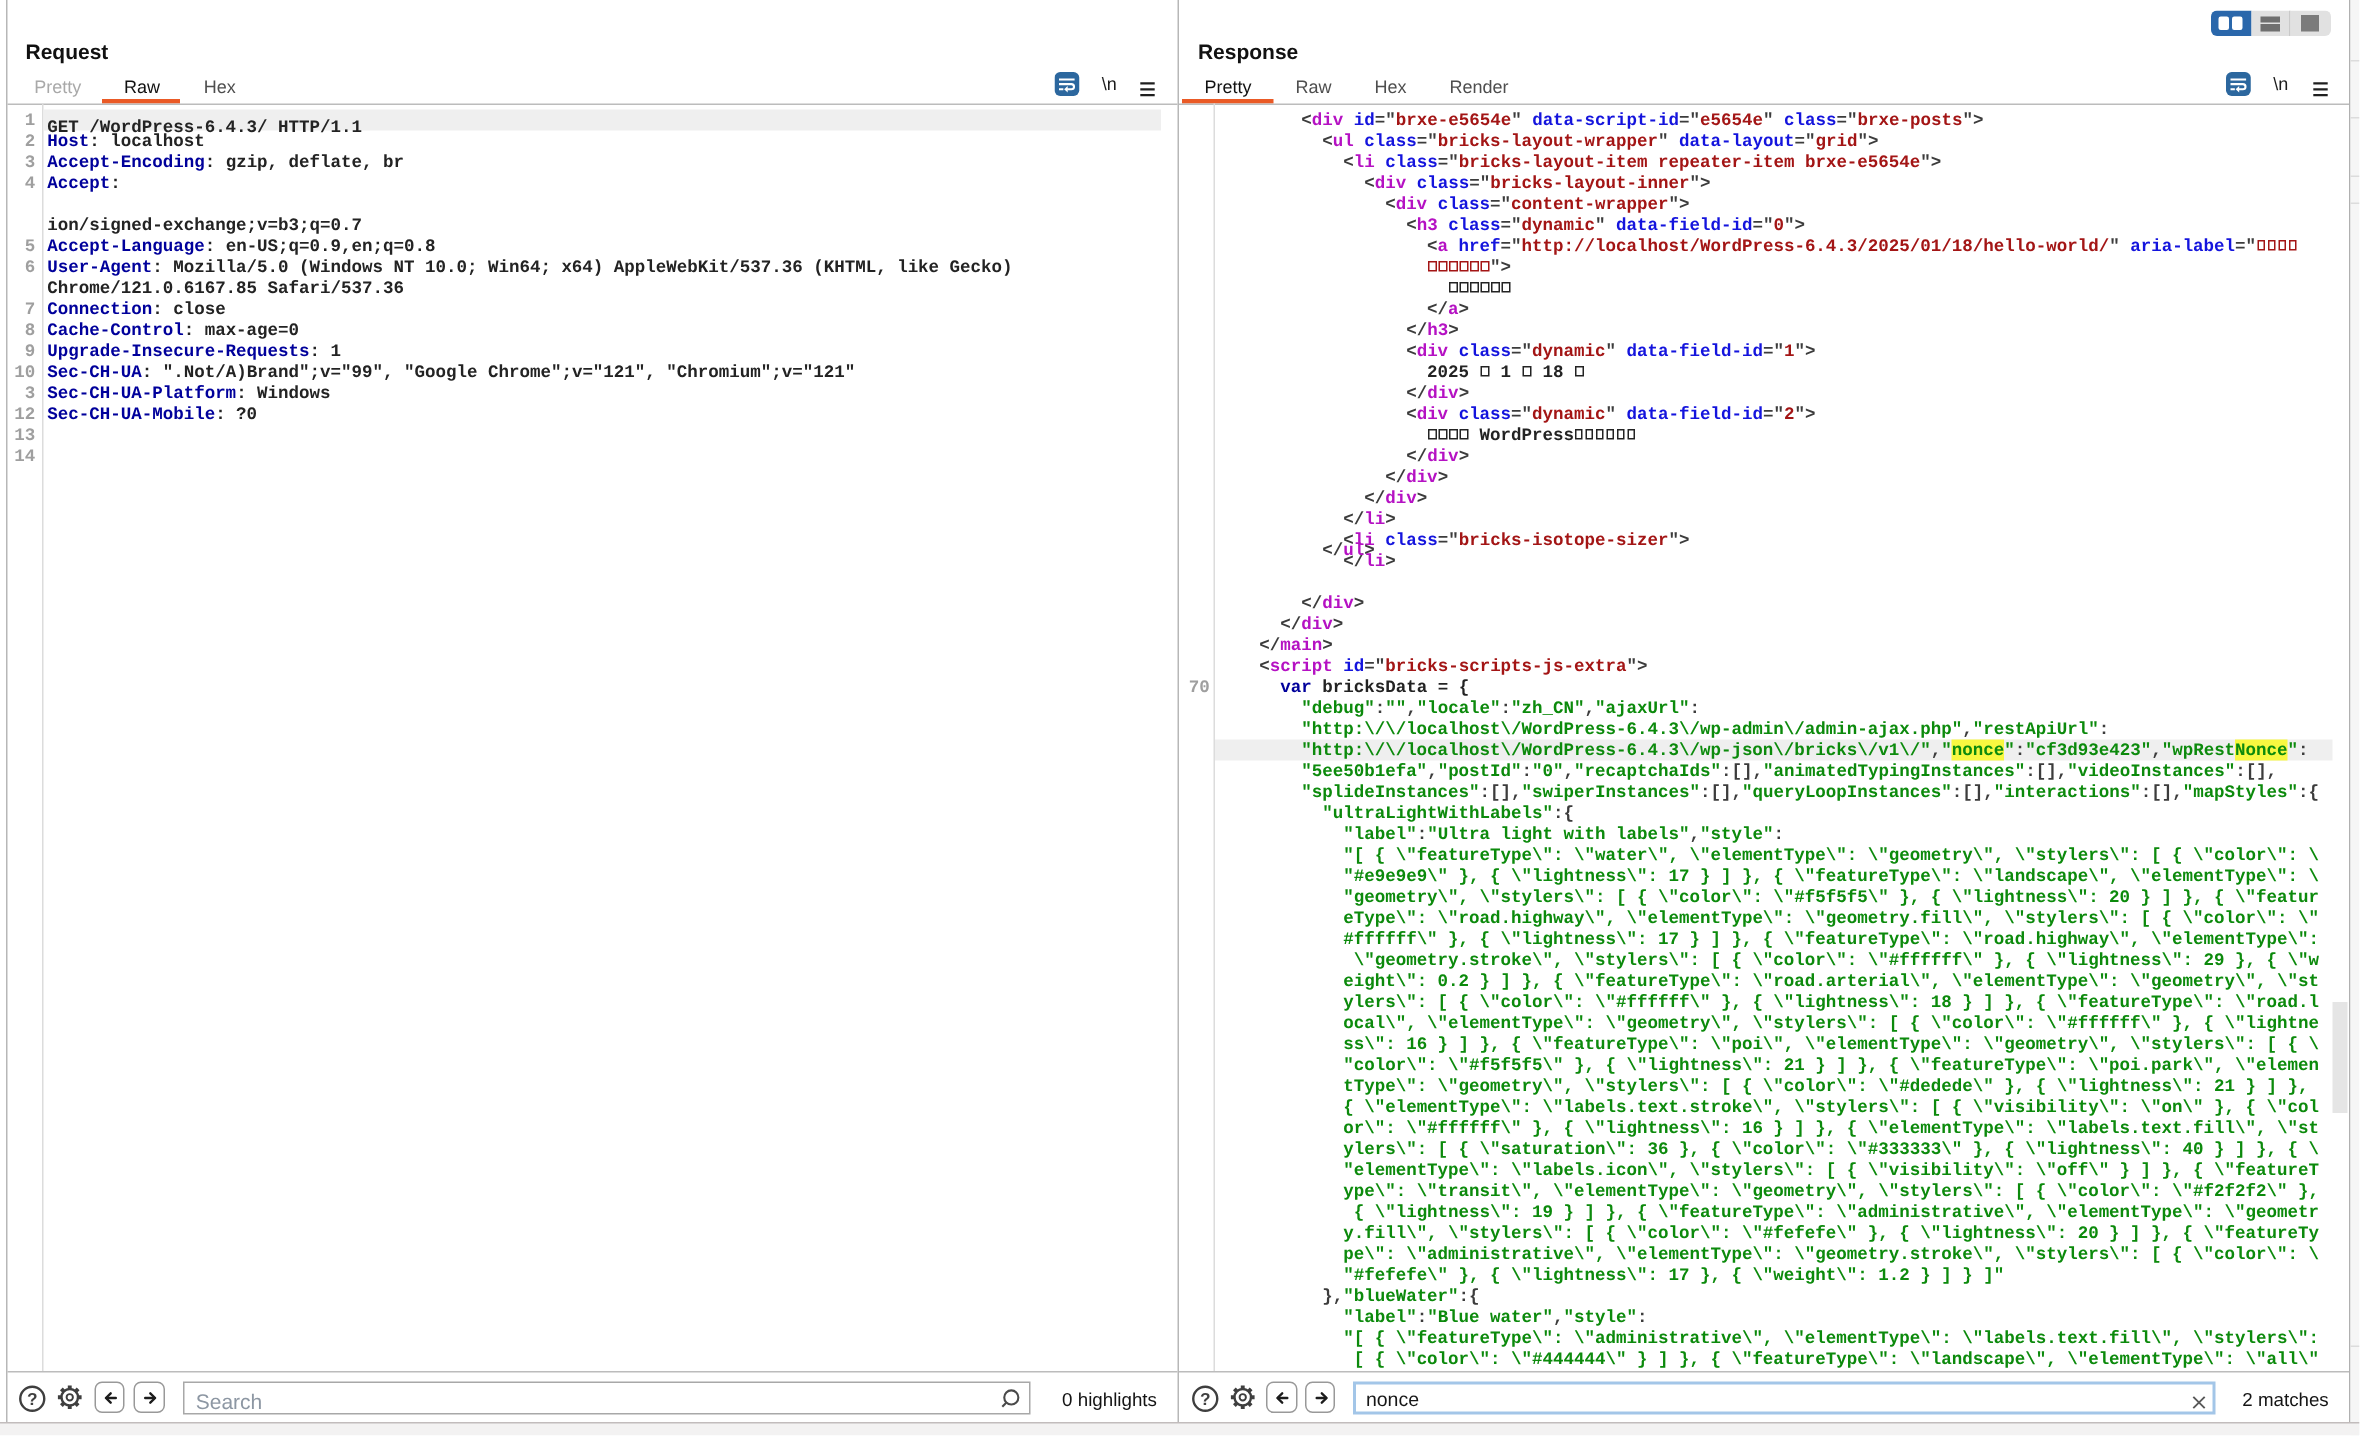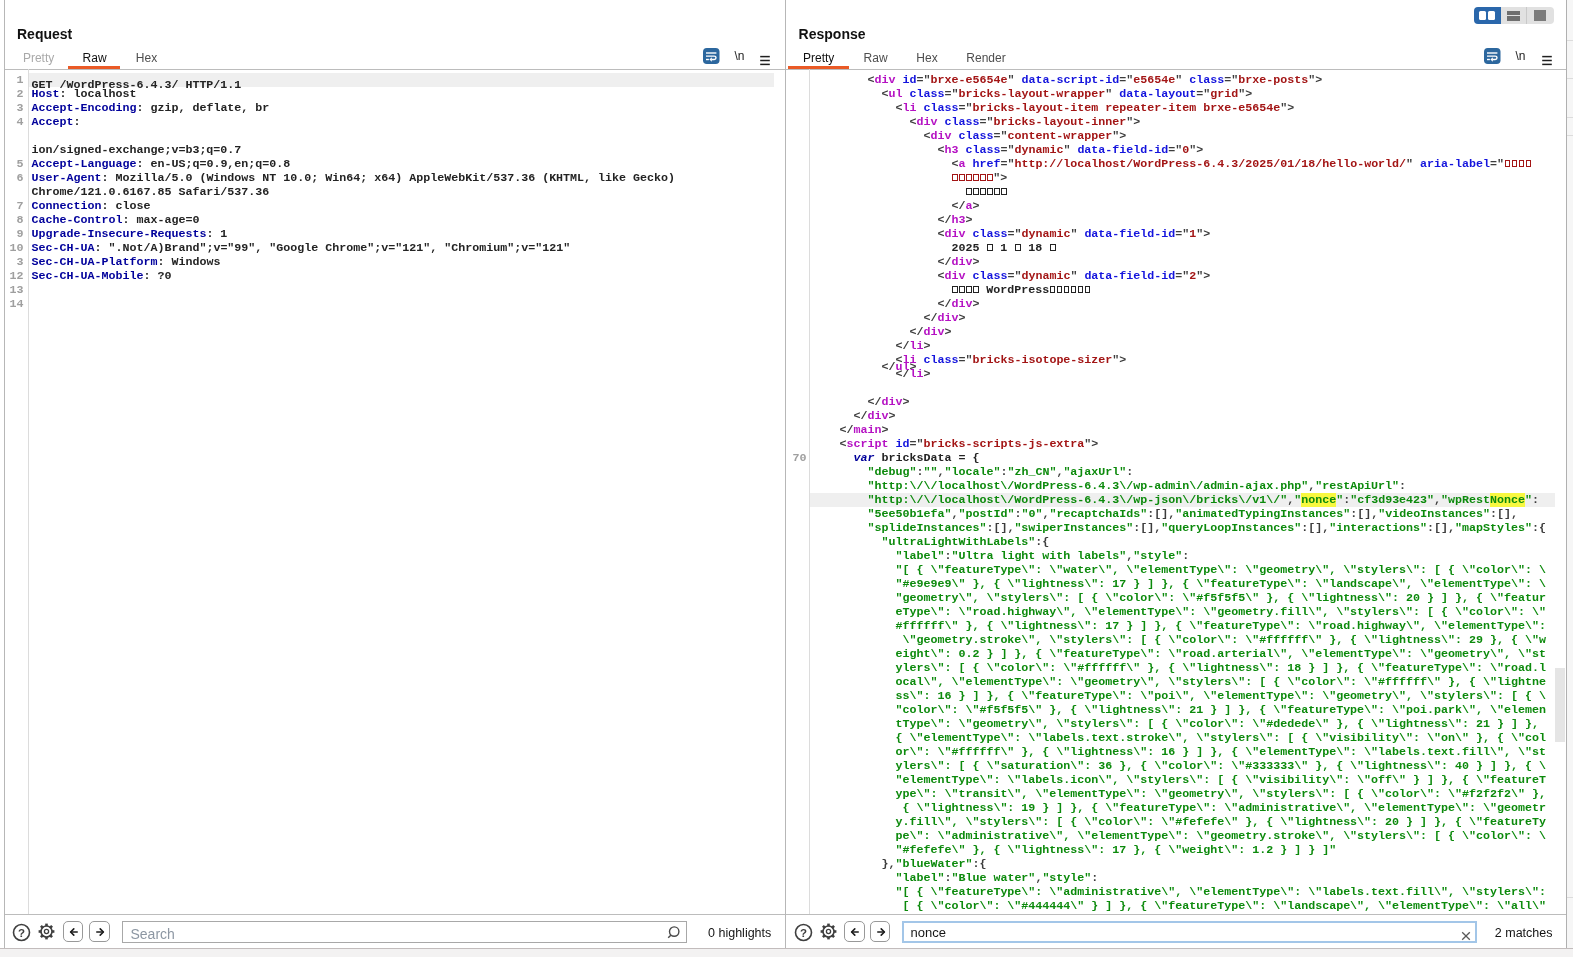--- a/index.html
+++ b/index.html
@@ -8,21 +8,21 @@
 .title { position:absolute; font-size:14px; font-weight:bold; color:#111; }
 .tab { position:absolute; font-size:12px; color:#4e4e4e; }
 .tab.on { color:#111; }
 .tab.dis { color:#a9a9a9; }
 .tabu { position:absolute; height:2.8px; background:#ea5a26; }
 .crow { position:absolute; height:14px; line-height:14px; font-family:"Liberation Mono", monospace; font-size:11.67px; font-weight:bold; color:#232323; white-space:pre; }
 .lnum { position:absolute; height:14px; line-height:14px; font-family:"Liberation Mono", monospace; font-size:11.67px; font-weight:bold; color:#9f9f9f; text-align:right; }
 .rowhl { position:absolute; height:14px; background:#efefef; }
 .nv { color:#00009b; }
 .dk { color:#232323; }
-.kw { color:#00009b;font-style:italic; }
+.kw { color:#00009b; }
 .pn { color:#3c3c3c; }
 .tg { color:#b511c3; }
 .at { color:#1414dd; }
 .vl { color:#a31515; }
 .st { color:#0c8a0c; }
 .pj { color:#3c3c3c; }
 .ym { background:#f8f840; }
 .bx { display:inline-block; width:5.4px; height:7.3px; border:1.1px solid currentColor; margin:0 0.8px; }
 .icn { position:absolute; }
 .nbtn { position:absolute; width:20.5px; height:20.5px; border:1px solid #999; border-radius:5px; background:#fff; }

